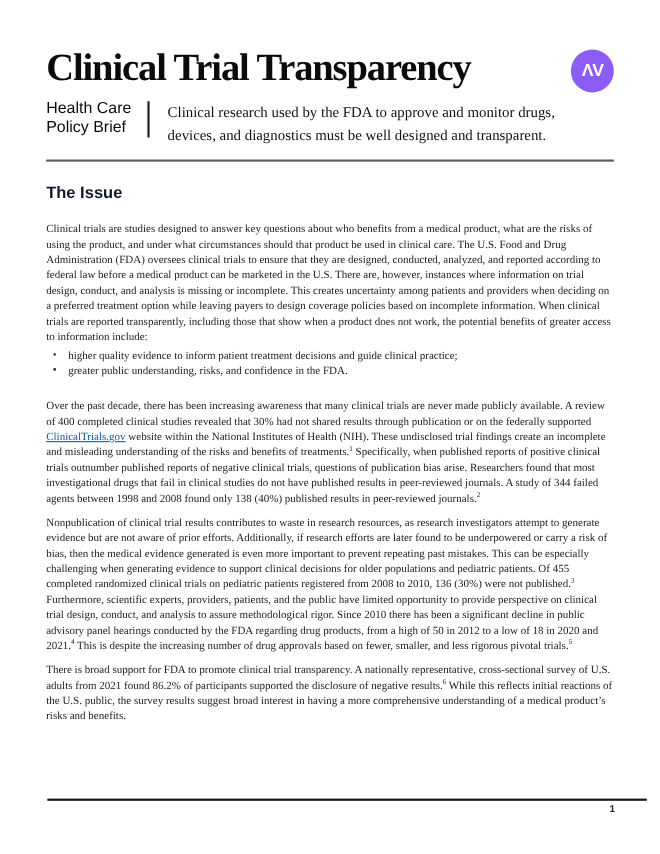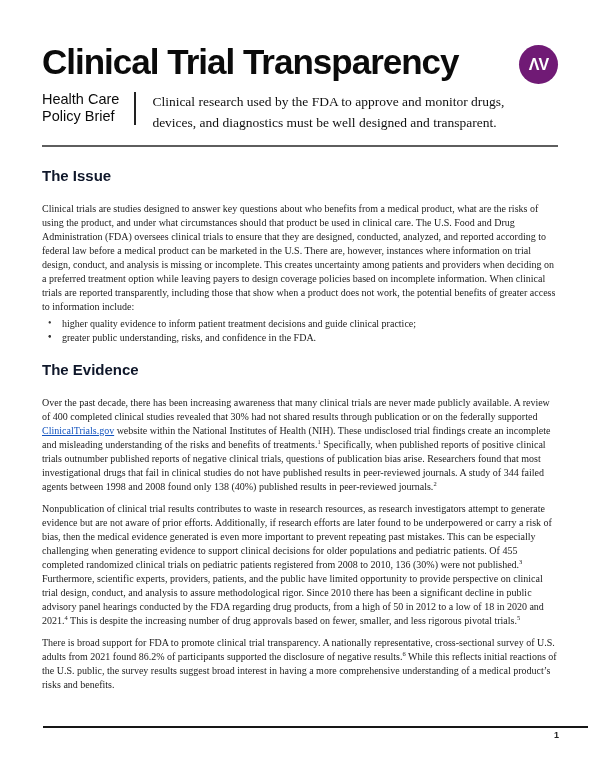--- a/index.html
+++ b/index.html
@@ -8,30 +8,30 @@
     background:#ffffff;
     font-family:"Liberation Serif", serif;
     color:#1b1b1b;
     position:relative;
     overflow:hidden;
   }
   .header { margin:42px 42px 0 42px; }
   .title-row { display:flex; justify-content:space-between; align-items:flex-start; }
   h1 {
     margin:0;
-    font-family:Liberation Sans, sans-serif;
+    font-family:Liberation Serif, serif;
     font-weight:700;
     font-size:35px;
     line-height:40px;
     letter-spacing:-1px;
     color:#0b0b0b;
   }
   .logo-circle {
     width:39px; height:39px; border-radius:50%;
-    background:#701a75;
+    background:#8b5cf6;
     display:flex; align-items:center; justify-content:center;
     margin-top:3px; flex:0 0 auto;
   }
   .logo-mono {
     color:#ffffff;
     font-family:"Liberation Sans", sans-serif;
     font-weight:700;
     font-size:16px;
     letter-spacing:-1px;
   }
@@ -110,21 +110,20 @@
         <span class="bullet">•</span>
       </li>
       <li>
         <span class="bullet">•</span>
         <span>greater public understanding, risks, and confidence in the FDA.</span>
       </li>
     </ul>
   </section>
 
   <section>
-    <h2 class="evidence">The Evidence</h2>
     <p class="body"><span>Over the past decade, there has been increasing awareness that many clinical trials are never made publicly available. A review of 400 completed clinical studies revealed that 30% had not shared results through publication or on the federally supported </span><a href="#" class="link">ClinicalTrials.gov</a><span> website within the National Institutes of Health (NIH). These undisclosed trial findings create an incomplete and misleading understanding of the risks and benefits of treatments.</span><sup>1</sup><span> Specifically, when published reports of positive clinical trials outnumber published reports of negative clinical trials, questions of publication bias arise. Researchers found that most investigational drugs that fail in clinical studies do not have published results in peer-reviewed journals. A study of 344 failed agents between 1998 and 2008 found only 138 (40%) published results in peer-reviewed journals.</span><sup>2</sup></p>
     <p class="body follow"><span>Nonpublication of clinical trial results contributes to waste in research resources, as research investigators attempt to generate evidence but are not aware of prior efforts. Additionally, if research efforts are later found to be underpowered or carry a risk of bias, then the medical evidence generated is even more important to prevent repeating past mistakes. This can be especially challenging when generating evidence to support clinical decisions for older populations and pediatric patients. Of 455 completed randomized clinical trials on pediatric patients registered from 2008 to 2010, 136 (30%) were not published.</span><sup>3</sup><span> Furthermore, scientific experts, providers, patients, and the public have limited opportunity to provide perspective on clinical trial design, conduct, and analysis to assure methodological rigor. Since 2010 there has been a significant decline in public advisory panel hearings conducted by the FDA regarding drug products, from a high of 50 in 2012 to a low of 18 in 2020 and 2021.</span><sup>4</sup><span> This is despite the increasing number of drug approvals based on fewer, smaller, and less rigorous pivotal trials.</span><sup>5</sup></p>
     <p class="body follow"><span>There is broad support for FDA to promote clinical trial transparency. A nationally representative, cross-sectional survey of U.S. adults from 2021 found 86.2% of participants supported the disclosure of negative results.</span><sup>6</sup><span> While this reflects initial reactions of the U.S. public, the survey results suggest broad interest in having a more comprehensive understanding of a medical product’s risks and benefits.</span></p>
   </section>
 </main>
 
 <div class="frule"></div>
 <div class="pagenum">1</div>
 
 </body></html>

